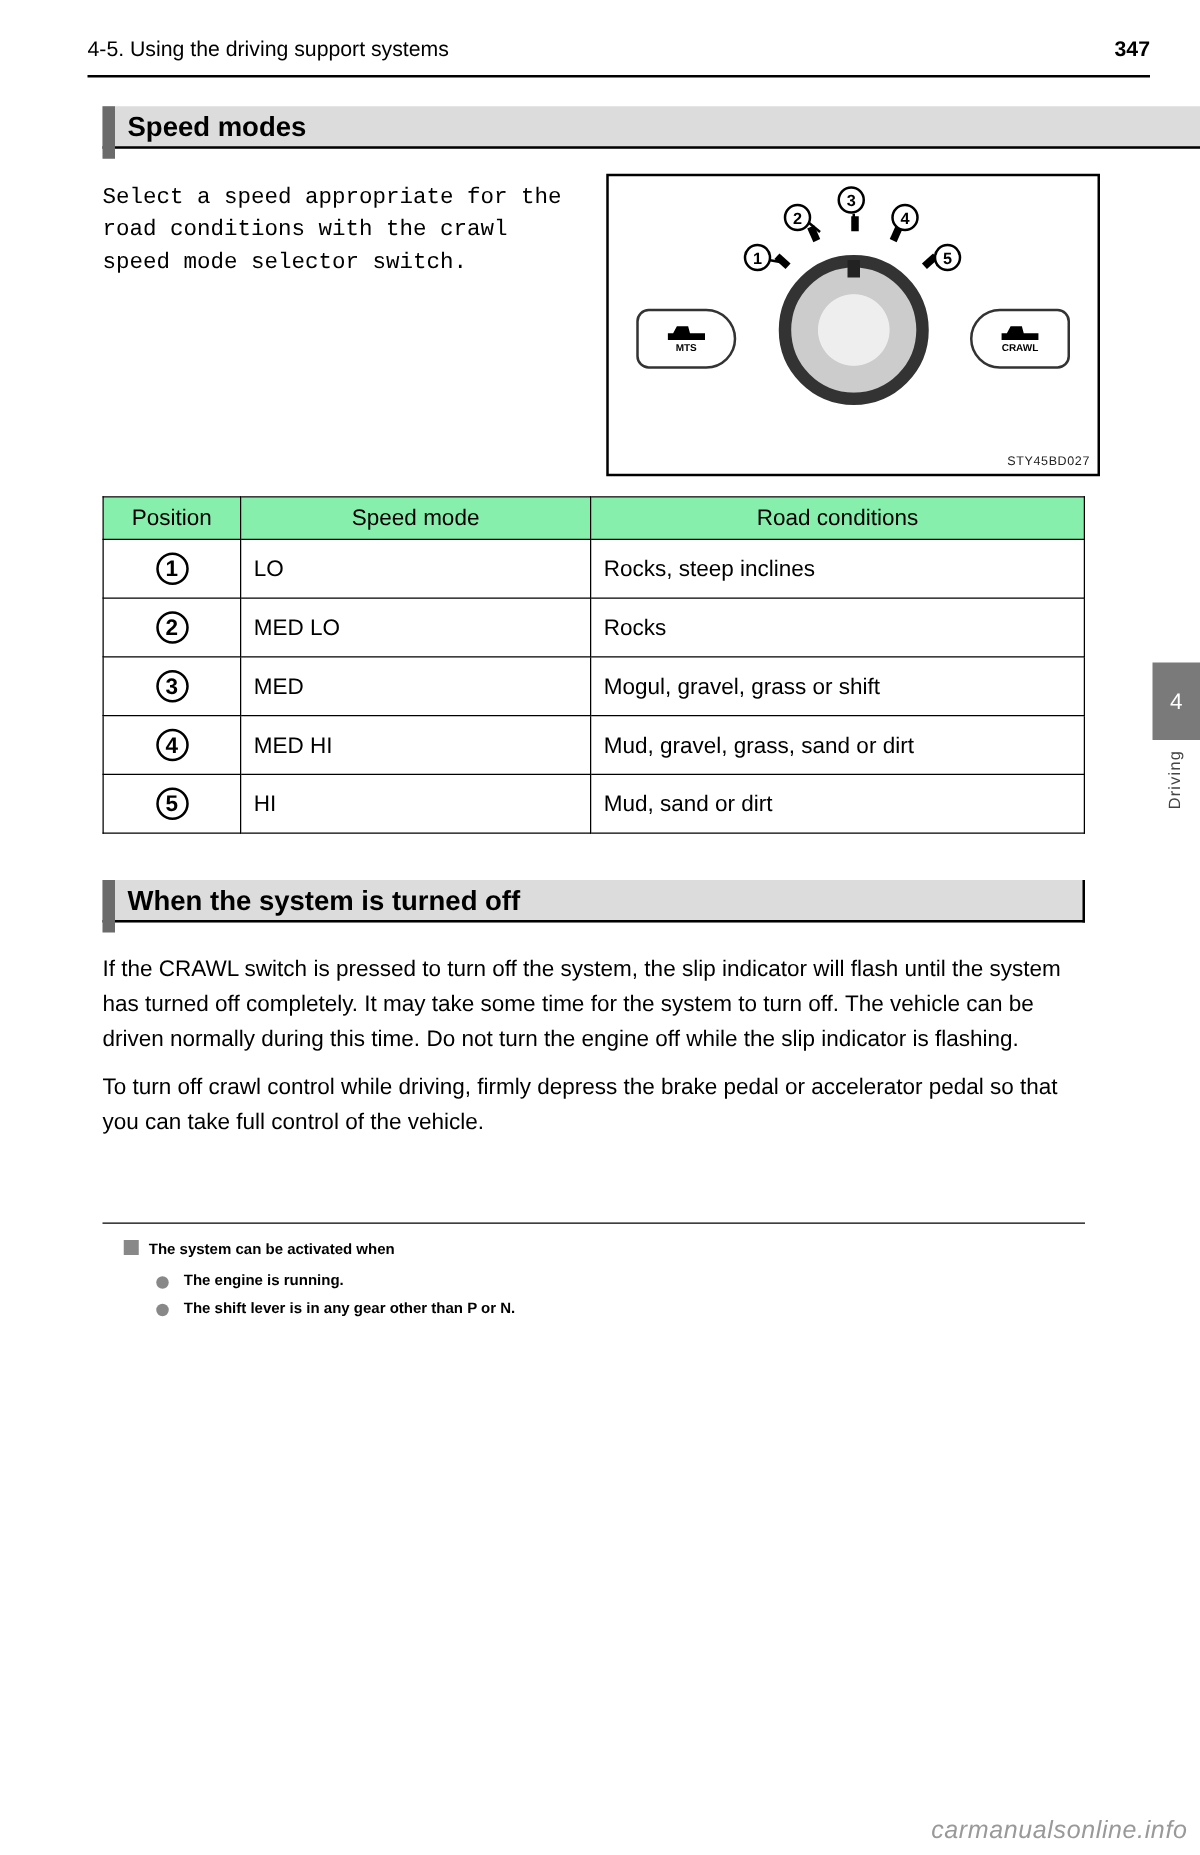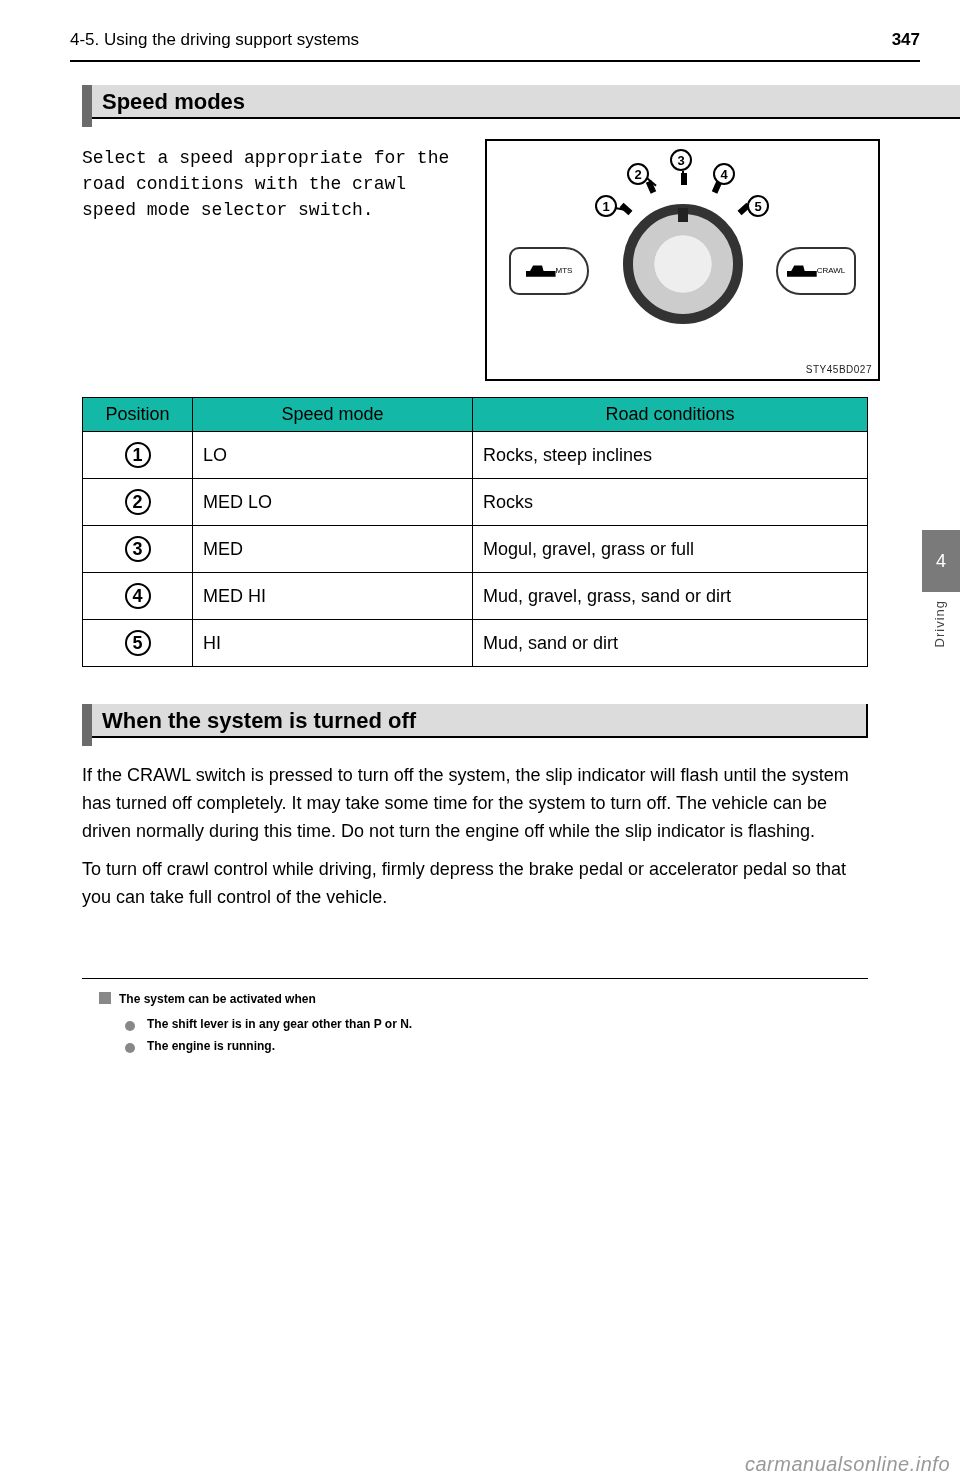--- a/index.html
+++ b/index.html
@@ -14,21 +14,21 @@
   .section-bar .bar-title { position: absolute; left: 20px; top: 4px; font-size: 22px; font-weight: bold; }
   .content-col { position: absolute; left: 82px; right: 80px; }
   .sec1 { top: 85px; }
   .sec1 .section-bar { width: 906px; }
   .intro-row { display: flex; gap: 18px; margin-top: 12px; }
   .intro-text { flex: 1; font-size: 18px; line-height: 1.45; padding-top: 6px; font-family: Liberation Mono, monospace; }
   .figure-box { width: 395px; height: 242px; border: 2px solid #000; position: relative; background: #fff; }
   .fig-inner { position: absolute; inset: 8px; }
   .dial { position: absolute; left: 50%; top: 52%; transform: translate(-50%,-50%); width: 120px; height: 120px; border: 10px solid #333; border-radius: 50%; background: radial-gradient(circle, #eee 0 40%, #ccc 41% 100%); }
   .dial::after { content:""; position:absolute; left:50%; top:-6px; transform:translateX(-50%); width:10px; height:14px; background:#222; }
-  .btn-left, .btn-right { position: absolute; top: 44%; width: 80px; height: 48px; border: 2px solid #333; border-radius: 10px; background:#fff; display:flex; flex-direction:row; align-items:center; justify-content:center; font-size:8px; font-weight:normal; }
+  .btn-left, .btn-right { position: absolute; top: 44%; width: 80px; height: 48px; border: 2px solid #333; border-radius: 10px; background:#fff; display:flex; flex-direction:column; align-items:center; justify-content:center; font-size:8px; font-weight:bold; }
   .btn-left { left: 14px; border-top-right-radius: 24px; border-bottom-right-radius: 24px; }
   .btn-right { right: 14px; border-top-left-radius: 24px; border-bottom-left-radius: 24px; }
   .truck-icon { width: 30px; height: 14px; background: #000; clip-path: polygon(0 60%, 15% 60%, 25% 20%, 55% 20%, 60% 60%, 100% 60%, 100% 100%, 0 100%); margin-bottom:2px; }
   .tick { position:absolute; width:6px; height:12px; background:#000; }
   .tick.t1 { left: 128px; top: 54px; transform: rotate(-48deg); }
   .tick.t2 { left: 153px; top: 32px; transform: rotate(-24deg); }
   .tick.t3 { left: 186px; top: 24px; }
   .tick.t4 { left: 219px; top: 32px; transform: rotate(24deg); }
   .tick.t5 { left: 246px; top: 54px; transform: rotate(48deg); }
   .callout { position:absolute; width:22px; height:22px; border:2px solid #000; border-radius:50%; background:#fff; display:flex; align-items:center; justify-content:center; font-size:13px; font-weight:bold; }
@@ -39,21 +39,21 @@
   .callout.c5 { left: 252px; top: 46px; }
   .cl-line { position:absolute; background:#000; height:1.5px; transform-origin: left center; }
   .cl-line.l1 { left:120px; top:58px; width:14px; transform:rotate(10deg); }
   .cl-line.l2 { left:152px; top:28px; width:12px; transform:rotate(40deg); }
   .cl-line.l3 { left:187px; top:22px; width:2px; height:8px; }
   .cl-line.l4 { left:222px; top:32px; width:12px; transform:rotate(-40deg); }
   .cl-line.l5 { left:254px; top:62px; width:14px; transform:rotate(-10deg); }
   .fig-code { position:absolute; right:6px; bottom:4px; font-size:10px; letter-spacing:0.5px; color:#222; }
 
   table.modes { width: 786px; border-collapse: collapse; margin-top: 16px; font-size: 18px; }
-  table.modes th { background:#14b8a6; font-weight: normal; padding: 6px 8px; border: 1px solid #000; }
+  table.modes th { background:#86efac; font-weight: normal; padding: 6px 8px; border: 1px solid #000; }
   table.modes td { border: 1px solid #000; padding: 10px 10px; vertical-align: middle; }
   table.modes td.pos { text-align:center; width: 110px; }
   table.modes td.mode { width: 280px; }
   .circ-num { display:inline-flex; width:26px; height:26px; border:2px solid #000; border-radius:50%; align-items:center; justify-content:center; font-weight:bold; background:#fff; }
 
   .sec2 { top: 704px; }
   .sec2 .section-bar { width: 786px; }
   .off-text { font-size: 18px; line-height: 1.55; margin-top: 16px; width: 786px; }
   .off-text p { margin-bottom: 10px; }
 
@@ -141,21 +141,21 @@
           <td>Rocks, steep inclines</td>
         </tr>
         <tr>
           <td class="pos"><span class="circ-num">2</span></td>
           <td class="mode">MED LO</td>
           <td>Rocks</td>
         </tr>
         <tr>
           <td class="pos"><span class="circ-num">3</span></td>
           <td class="mode">MED</td>
-          <td>Mogul, gravel, grass or full</td>
+          <td>Mogul, gravel, grass or shift</td>
         </tr>
         <tr>
           <td class="pos"><span class="circ-num">4</span></td>
           <td class="mode">MED HI</td>
           <td>Mud, gravel, grass, sand or dirt</td>
         </tr>
         <tr>
           <td class="pos"><span class="circ-num">5</span></td>
           <td class="mode">HI</td>
           <td>Mud, sand or dirt</td>
@@ -176,19 +176,19 @@
     </div>
   </div>
 
   <div class="foot-rule"></div>
 
   <div class="cond-block">
     <div>
       <span class="sq"></span><span>The system can be activated when</span>
     </div>
     <ul class="bull-list">
+      <li>The engine is running.</li>
       <li>The shift lever is in any gear other than P or N.</li>
-      <li>The engine is running.</li>
     </ul>
   </div>
 
   <div class="watermark">carmanualsonline.info</div>
 </div>
 
 </body></html>

